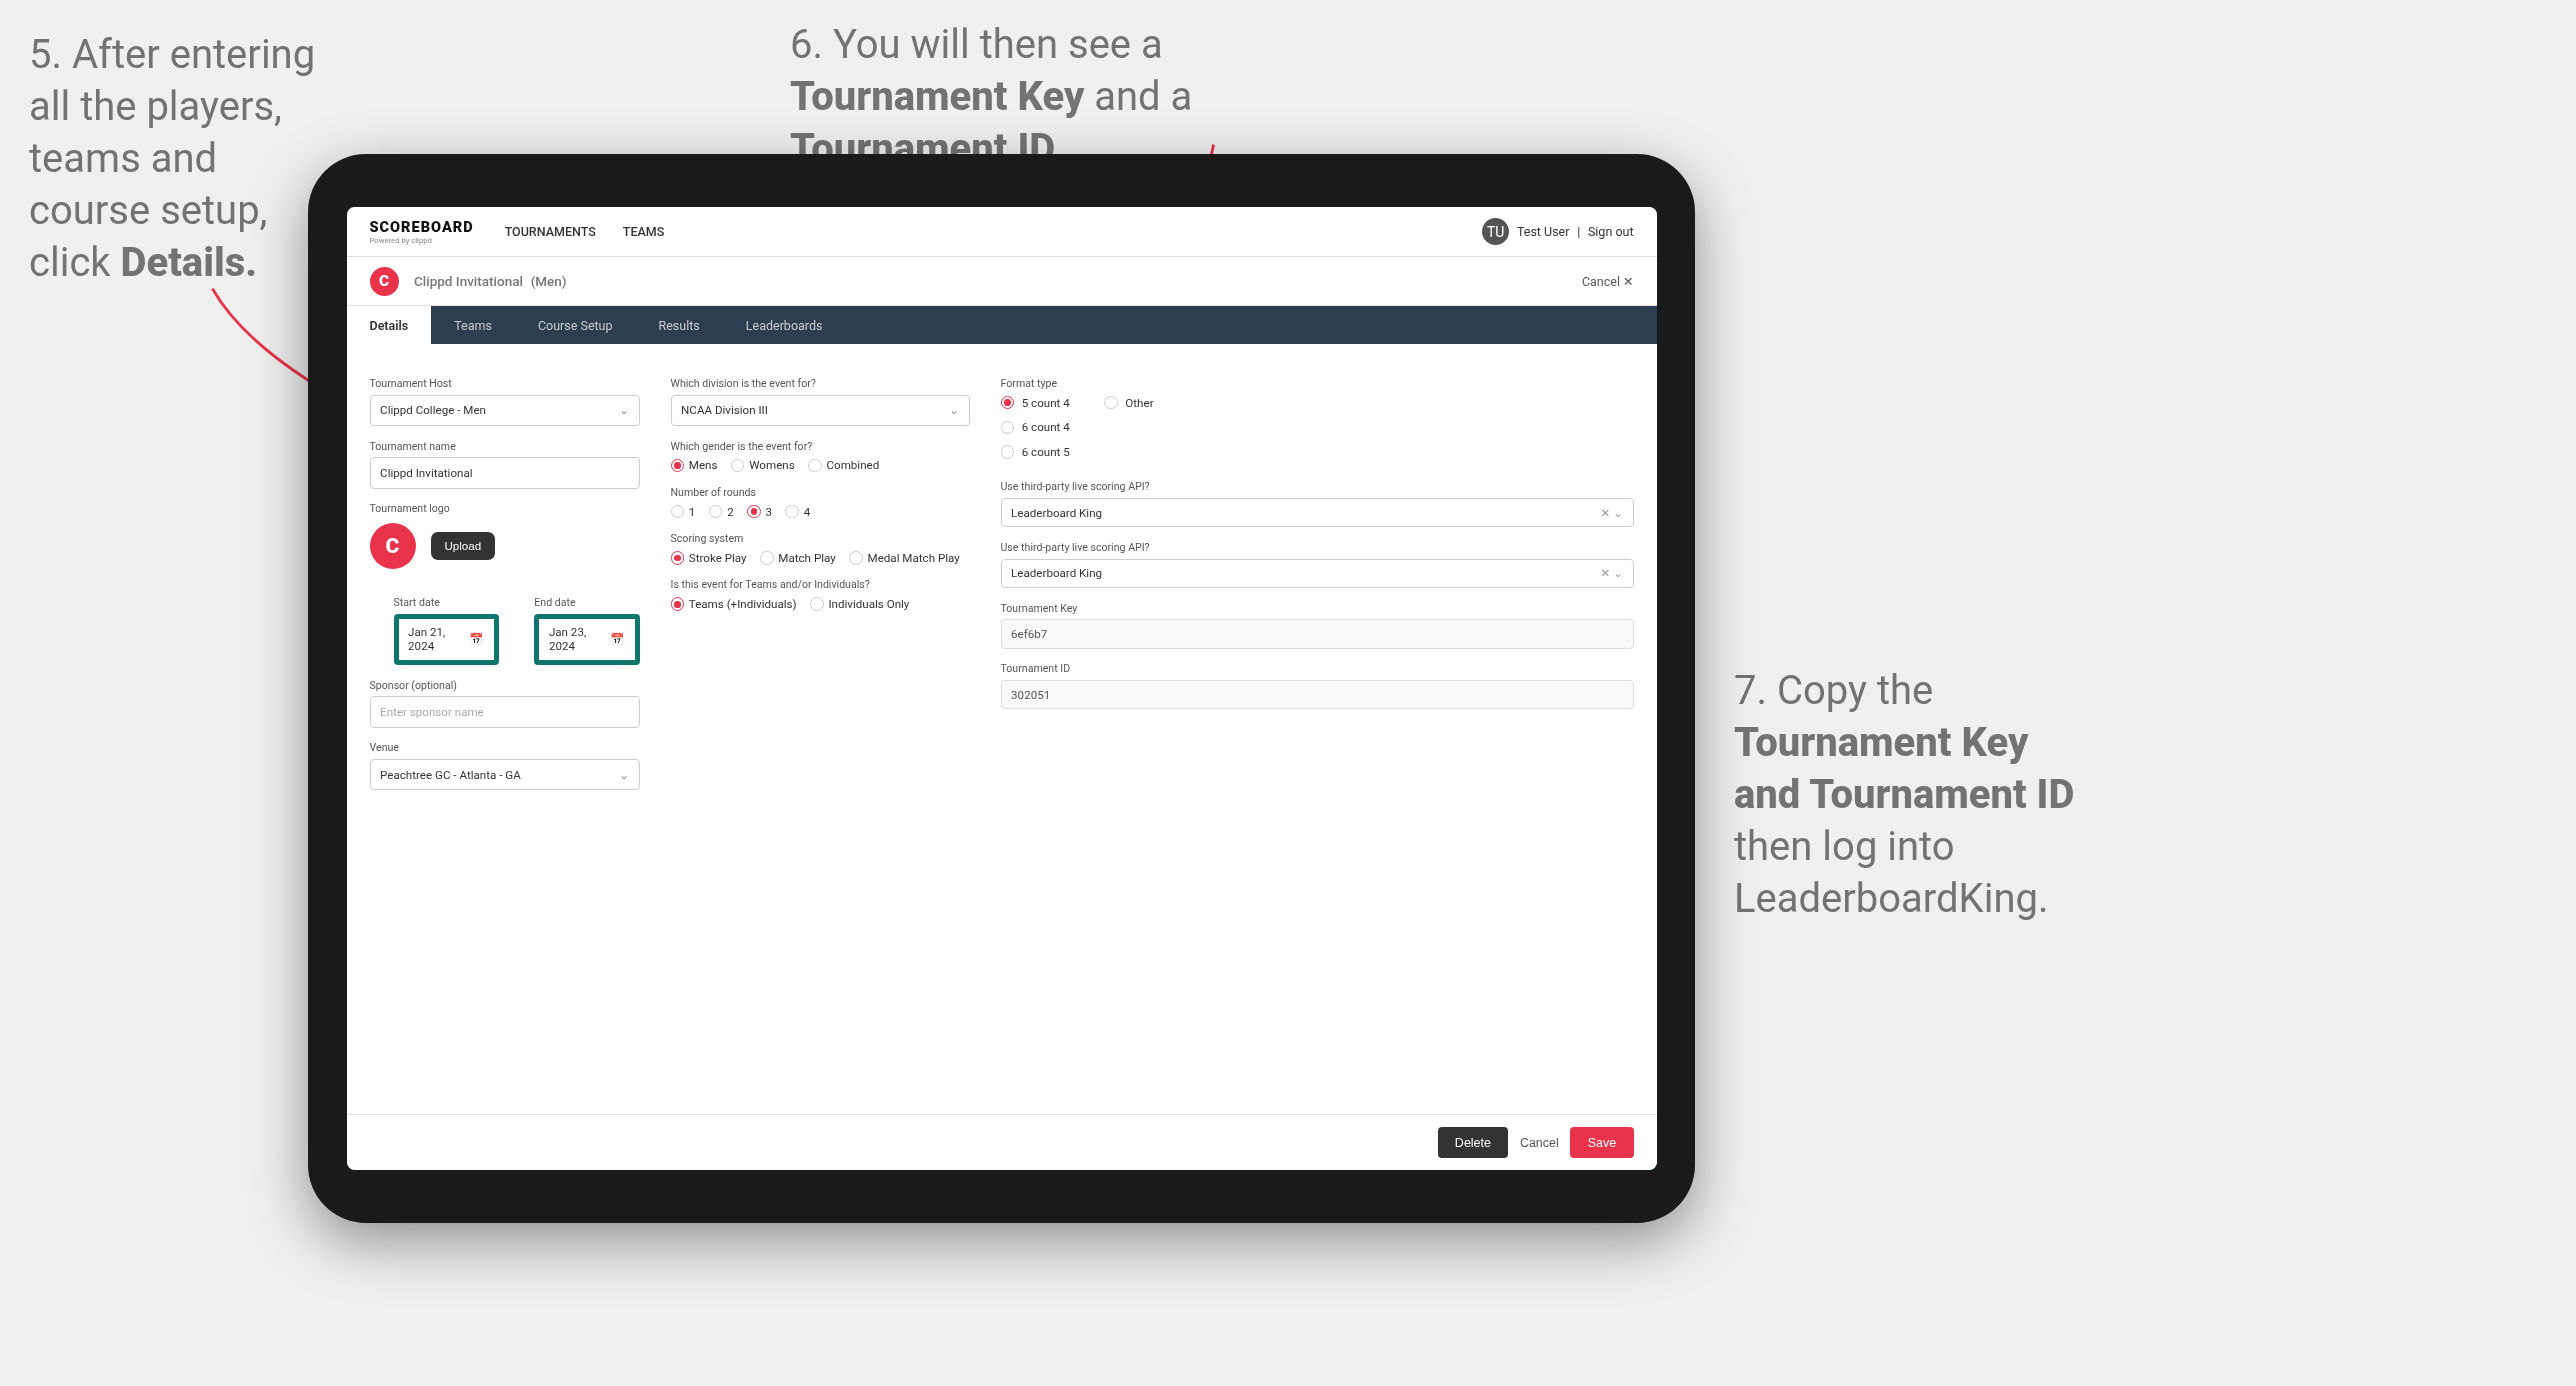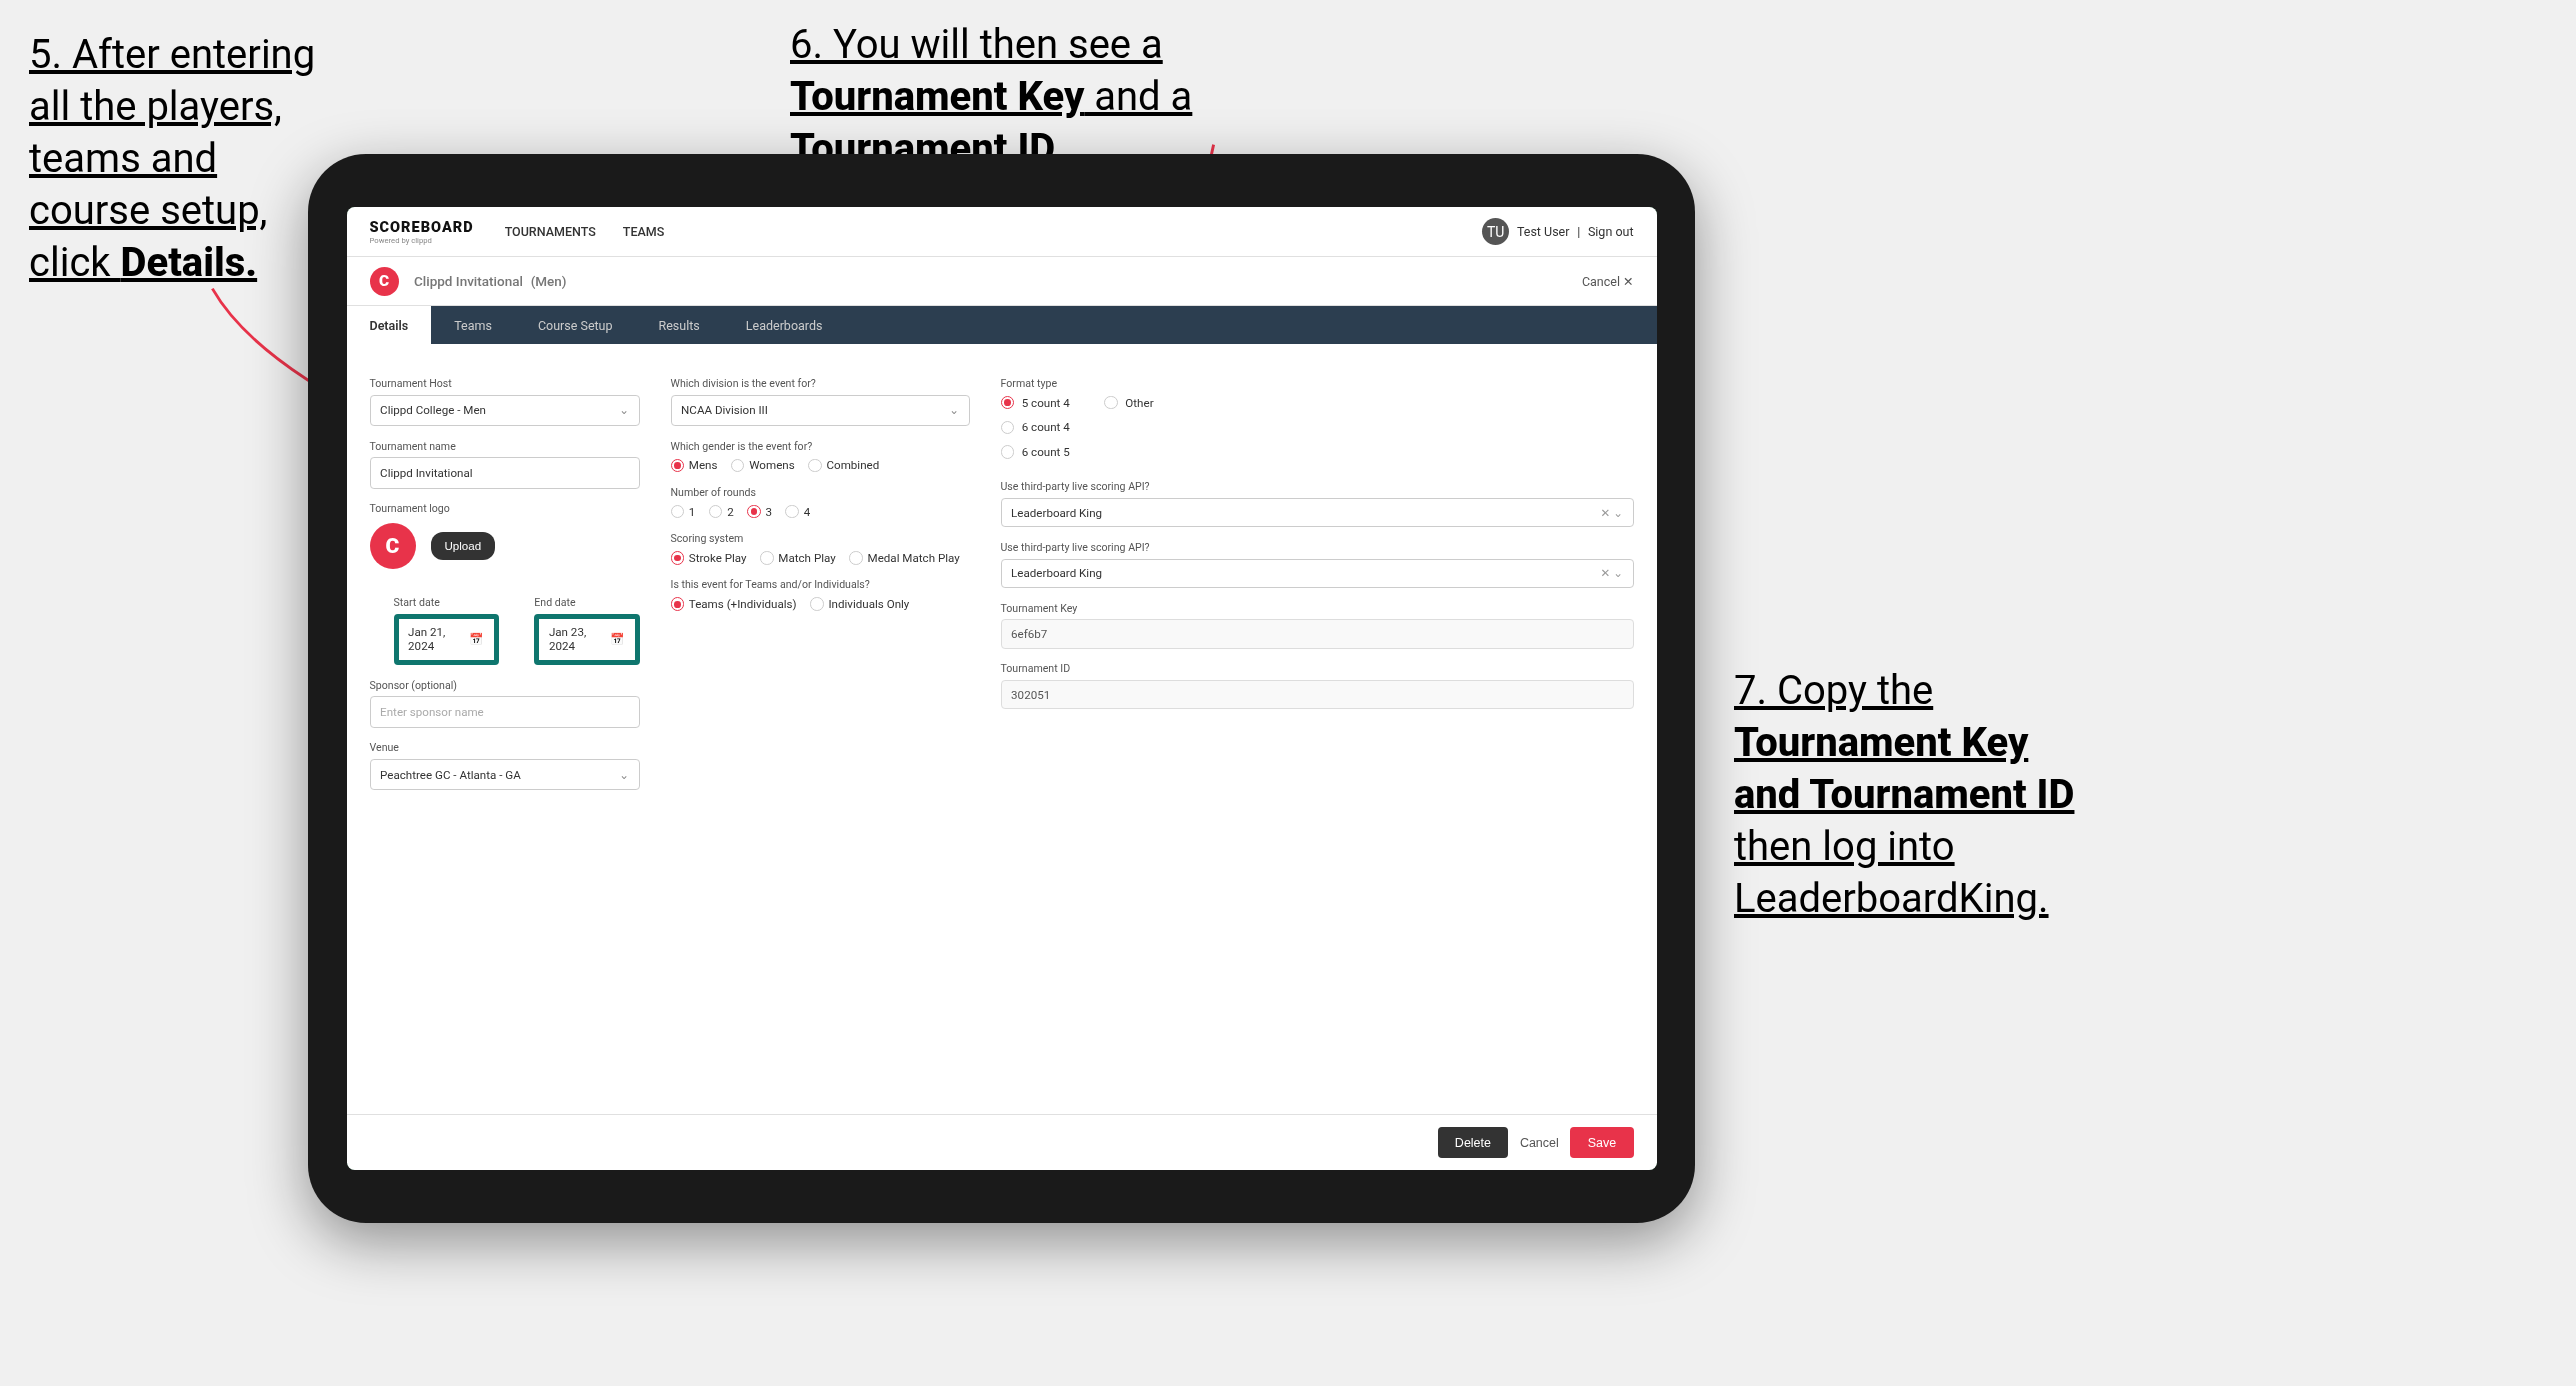--- a/index.html
+++ b/index.html
@@ -10,22 +10,21 @@
       height: 1386px;
       position: relative;
       overflow: hidden;
     }
 
     
     .annotation {
       position: absolute;
       font-size: 40px;
       line-height: 1.3;
-      color: #000000;
-      text-decoration: underline;
+      color: #737373;
     }
     .annotation strong { font-weight: 800; }
 
     .annotation-left {
       left: 29px;
       top: 29px;
       width: 366px;
     }
 
     .annotation-top-right {
@@ -248,21 +247,21 @@
       justify-content: center;
       color: #fff;
       font-weight: 900;
       font-size: 21px;
     }
 
     .upload-btn {
       background: #333;
       color: #fff;
       border: none;
-      border-radius: 12px;
+      border-radius: 7px;
       padding: 7.7px 13.5px;
       font-size: 11.6px;
       cursor: pointer;
     }
 
     .date-row {
       display: flex;
       gap: 11.6px;
     }
 

